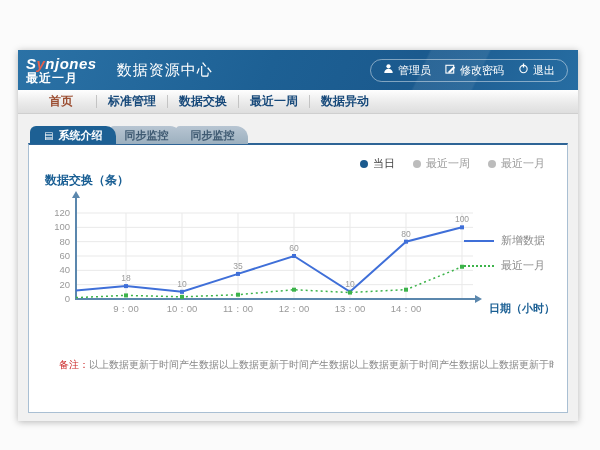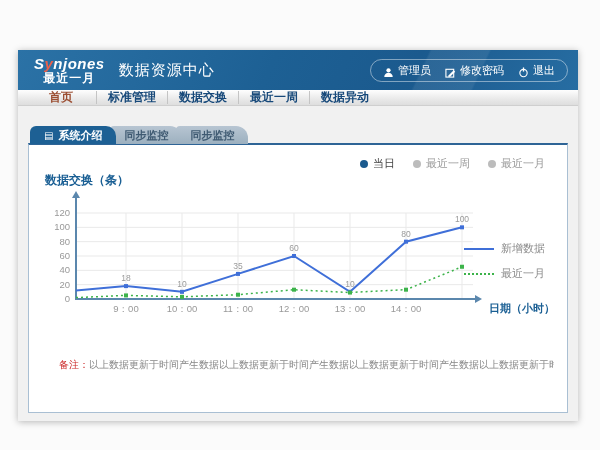--- a/index.html
+++ b/index.html
@@ -7,32 +7,32 @@
     font-family:"Liberation Sans","DejaVu Sans",sans-serif; background:#fbfbfb; }
   .window { position:absolute; left:18px; top:50px; width:560px; height:371px;
     background:#f1f1f1; box-shadow:0 1px 7px rgba(0,0,0,.28); }
 
   
   .hdr { position:relative; height:40px;
     background:linear-gradient(115deg,#2b72a6 0%,#1d6094 45%,#1b5a8e 70%,#276da2 100%);
     display:flex; align-items:center; }
   .hdr::after { content:""; position:absolute; right:0; top:0; width:220px; height:40px;
     background:linear-gradient(115deg,transparent 30%,rgba(255,255,255,.07) 31%,rgba(255,255,255,.07) 55%,transparent 56%); }
-  .logo { margin-left:16px; color:#fff; line-height:1.05; text-align:center; }
+  .logo { margin-left:8px; color:#fff; line-height:1.05; }
   .logo .en { font-size:15px; font-weight:bold; font-style:italic; letter-spacing:.5px; }
   .logo .en .acc { color:#e8604c; }
   .logo .cn { font-size:12px; font-weight:bold; letter-spacing:1px; }
-  .hdr-title { color:#fff; font-size:15px; margin-left:14px; letter-spacing:1px; }
+  .hdr-title { color:#fff; font-size:15px; margin-left:20px; letter-spacing:1px; }
   .userbox { position:absolute; right:10px; top:9px; height:23px; display:flex; align-items:center;
     gap:14px; padding:0 12px; border:1px solid rgba(255,255,255,.45); border-radius:12px; z-index:2; }
-  .userbox .itm { display:flex; align-items:flex-end; gap:4px; color:#fff; font-size:11px; cursor:pointer; }
+  .userbox .itm { display:flex; align-items:flex-start; gap:4px; color:#fff; font-size:11px; cursor:pointer; }
   .userbox svg { width:11px; height:11px; }
 
   
-  .nav { height:16px; background:linear-gradient(#fefefe,#e9e9e9 60%,#dedede);
+  .nav { height:24px; background:linear-gradient(#fefefe,#e9e9e9 60%,#dedede);
     border-bottom:1px solid #cfcfcf; display:flex; align-items:center; padding-left:8px; }
   .nav-item { width:70px; text-align:center; font-size:12px; font-weight:bold; color:#17497a; cursor:pointer; }
   .nav-item.active { color:#9c4f33; }
   .nav-sep { width:1px; height:13px; background:#c4c4c4; }
 
   
   .tabs { position:absolute; left:12px; top:76px; display:flex; align-items:flex-end; height:18px; z-index:3; }
   .tab { height:18px; padding:0 14px; display:flex; align-items:center; gap:5px;
     font-size:11px; font-weight:bold; cursor:pointer; }
   .tab.active { background:#1d6094; color:#fff; border-radius:6px 10px 0 0; z-index:3; }
@@ -45,21 +45,21 @@
   .panel { position:absolute; left:10px; top:93px; width:540px; height:270px;
     background:#fff; border:1px solid #a9bfd3; border-top:2px solid #2e6496; }
   .radios { position:absolute; right:22px; top:11px; display:flex; gap:18px; align-items:center; }
   .radio { display:flex; align-items:center; gap:5px; font-size:11px; color:#999; cursor:pointer; }
   .radio .dot { width:8px; height:8px; border-radius:50%; background:#bcbcbc; }
   .radio.selected { color:#444; }
   .radio.selected .dot { background:#1b5a8e; }
   .ylabel { position:absolute; left:16px; top:27px; font-size:12px; font-weight:bold; color:#1a5f94;text-align:right; }
   svg.chart { position:absolute; left:0; top:45px; width:540px; height:140px; }
   .legend { position:absolute; right:22px; top:88px; }
-  .legend .row { display:flex; align-items:center; gap:7px; margin-bottom:10px;margin-top:8px; }
+  .legend .row { display:flex; align-items:center; gap:7px; margin-bottom:10px; }
   .legend .sample { width:30px; height:0; border-top-width:2px; }
   .legend .s-solid { border-top-style:solid; }
   .legend .s-dotted { border-top-style:dotted; }
   .legend .txt { font-size:11px; color:#8a8a8a; }
   .note { position:absolute; left:30px; top:213px; width:495px; font-size:10px; color:#888;
     white-space:nowrap; overflow:hidden; }
   .note .lbl { color:#cc2b2b;margin-top:11px; }
 </style>
 </head>
 <body>

